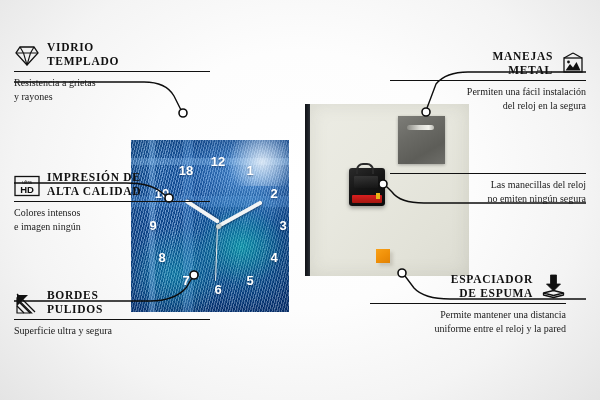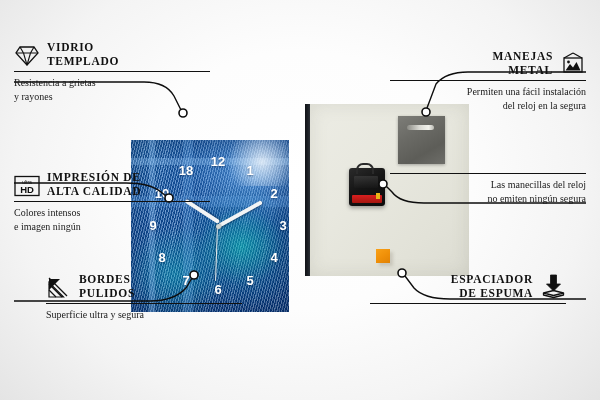--- a/index.html
+++ b/index.html
@@ -382,21 +382,21 @@
         </svg>
       </span>
       <span class="callout-title">IMPRESIÓN DE
 ALTA CALIDAD</span>
     </div>
     <div class="callout-rule" style="width:196px;"></div>
     <div class="callout-desc">Colores intensos
 e imagen ningún</div>
   </div>
 
-  <div class="callout callout-left" style="left:14px; top:272px;margin-left:32px;">
+  <div class="callout callout-left" style="left:14px; top:288px;">
     <div class="callout-head">
       <span class="icon-box">
         <svg width="24" height="22" viewBox="0 0 24 22">
           <path d="M2 2 L13 2 L2 13 Z" fill="currentColor"></path>
           <path d="M2 5.5 L16.5 20 L2 20 Z" fill="none" stroke="currentColor" stroke-width="1.2"></path>
           <path d="M2 1 L20 19" stroke="currentColor" stroke-width="1.3" fill="none"></path>
           <path d="M2 7 L15 20" stroke="currentColor" stroke-width="1.3" fill="none"></path>
           <path d="M2 13 L9 20" stroke="currentColor" stroke-width="1.3" fill="none"></path>
         </svg>
       </span>
@@ -438,15 +438,17 @@
 DE ESPUMA</span>
       <span class="icon-box">
         <svg width="25" height="25" viewBox="0 0 25 25">
           <path d="M9.5 1 L15.5 1 L15.5 10 L19.5 10 L12.5 17 L5.5 10 L9.5 10 Z" fill="currentColor" stroke="currentColor" stroke-width="0.8" stroke-linejoin="round"></path>
           <path d="M12.5 16.5 L22.5 19 L12.5 21.5 L2.5 19 Z" fill="none" stroke="currentColor" stroke-width="1.3" stroke-linejoin="round"></path>
           <path d="M2.5 19 L2.5 21 L12.5 23.5 L22.5 21 L22.5 19" fill="none" stroke="currentColor" stroke-width="1.3" stroke-linejoin="round"></path>
         </svg>
       </span>
     </div>
     <div class="callout-rule" style="width:196px;"></div>
+    <div class="callout-desc">Permite mantener una distancia
+uniforme entre el reloj y la pared</div>
   </div>
 
 </div>
 
 </body></html>

